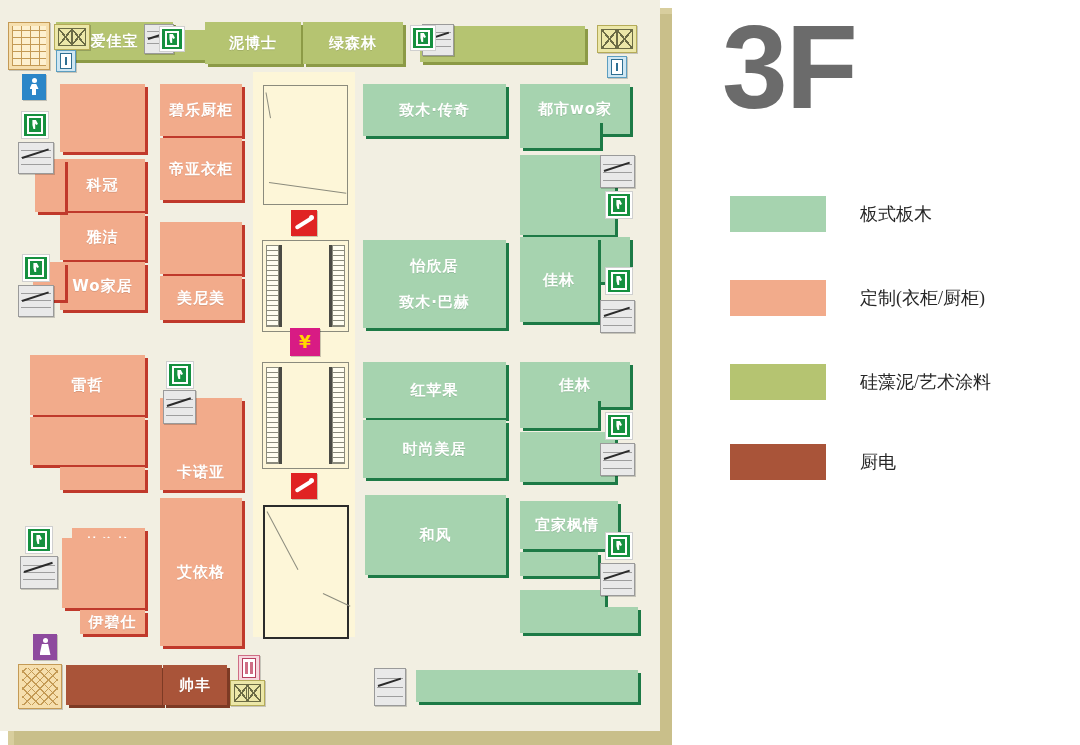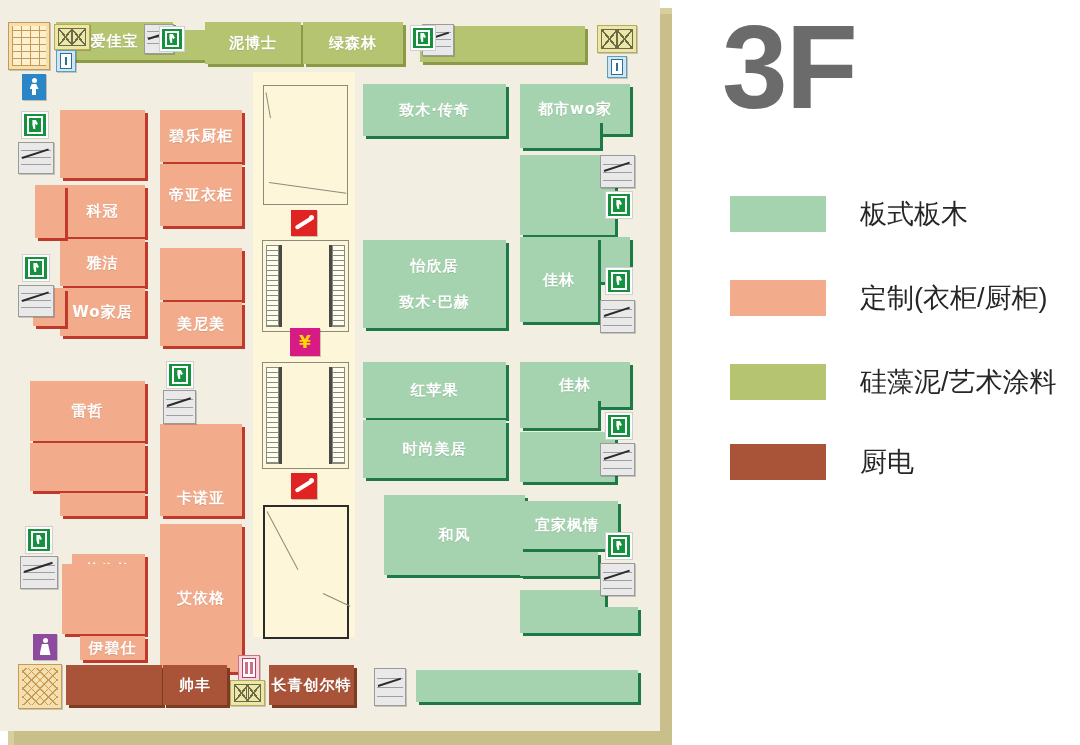--- a/index.html
+++ b/index.html
@@ -14,21 +14,21 @@
 
   
   .unit{position:absolute;box-sizing:border-box;}
   .unit .lbl{position:absolute;left:0;right:0;top:50%;transform:translateY(-50%);
     text-align:center;color:#ffffff;font-weight:bold;font-size:15px;letter-spacing:1px;
     text-shadow:0 1px 0 rgba(0,0,0,.10);line-height:1.1;}
 
   
   .green{background:#a6d3af;box-shadow:3px 3px 0 #1d7a46;}
   .green .lbl{color:#ffffff;}
-  .salmon{background:#f2ab8b;box-shadow:3px 3px 0 #c0392b;margin-top:26px;}
+  .salmon{background:#f2ab8b;box-shadow:3px 3px 0 #c0392b;}
   .salmon .lbl{color:#ffffff;}
   .olive{background:#b5c471;box-shadow:3px 3px 0 #8c9a46;}
   .olive .lbl{color:#ffffff;}
   .brown{background:#a95439;box-shadow:3px 3px 0 #7d3a24;}
   .brown .lbl{color:#ffffff;}
 
   
   .ico{position:absolute;box-sizing:border-box;}
   .ico-exit{background:#15903f;border:2px solid #ffffff;box-shadow:0 0 0 1px #cfcfcf;}
   .ico-exit .g1{position:absolute;left:3px;top:2px;right:3px;bottom:2px;border:2px solid #ffffff;}
@@ -83,21 +83,21 @@
   .void-shape .cut{position:absolute;background:#8b8b7d;height:1px;transform-origin:left center;}
   .atrium{position:absolute;background:#fdf6d8;}
 
   
   #panel{position:absolute;left:700px;top:0;width:380px;height:745px;background:#ffffff;}
   #floor-label{position:absolute;left:22px;top:8px;font-size:118px;font-weight:bold;color:#6b6b6b;
      line-height:1;letter-spacing:-2px;font-family:"Liberation Sans",sans-serif;}
   .legend-row{position:absolute;left:30px;height:36px;}
   .legend-sw{position:absolute;left:0;top:0;width:96px;height:36px;}
   .legend-tx{position:absolute;left:130px;top:50%;transform:translateY(-50%);white-space:nowrap;
-     font-size:27px;color:#262626;font-family:Liberation Sans, sans-serif;}
+     font-size:18px;color:#262626;font-family:Liberation Serif, serif;}
 </style>
 </head>
 <body>
 
 <div id="root">
 
   <div id="board">
     <div class="board-shadow"></div>
     <div class="board-shadow2"></div>
     <div class="board-face">
@@ -297,21 +297,21 @@
       </div>
       <div class="unit green" style="left:363px;top:276px;width:143px;height:52px;">
         <span class="lbl">致木·巴赫</span>
       </div>
       <div class="unit green" style="left:363px;top:362px;width:143px;height:56px;">
         <span class="lbl">红苹果</span>
       </div>
       <div class="unit green" style="left:363px;top:420px;width:143px;height:58px;">
         <span class="lbl">时尚美居</span>
       </div>
-      <div class="unit green" style="left:384px;top:495px;width:141px;height:80px;">
+      <div class="unit green" style="left:365px;top:495px;width:141px;height:80px;">
         <span class="lbl">和风</span>
       </div>
 
       <div class="unit green" style="left:520px;top:84px;width:110px;height:50px;">
         <span class="lbl">都市wo家</span>
       </div>
       <div class="unit green" style="left:520px;top:120px;width:80px;height:28px;"></div>
       <div class="unit green" style="left:520px;top:155px;width:95px;height:80px;">
         <span class="lbl"></span>
       </div>
@@ -384,23 +384,20 @@
       </div>
       <div class="unit brown" style="left:163px;top:665px;width:64px;height:40px;">
         <span class="lbl">帅丰</span>
       </div>
       <div class="ico ico-lift2" style="left:238px;top:655px;width:22px;height:26px;">
           <span class="c"></span>
         </div>
       <div class="ico ico-elev" style="left:230px;top:680px;width:35px;height:26px;">
         <span class="door" style="left:3px;width:13px;"></span>
           <span class="door" style="right:3px;width:13px;"></span>
-      </div>
-      <div class="unit brown" style="left:269px;top:665px;width:85px;height:40px;">
-        <span class="lbl">长青创尔特</span>
       </div>
       <div class="ico ico-stair" style="left:374px;top:668px;width:32px;height:38px;">
         <span class="ln" style="top:9px;"></span>
           <span class="ln" style="top:18px;"></span>
           <span class="ln" style="top:27px;"></span>
           <span class="diag"></span>
       </div>
       <div class="unit green" style="left:416px;top:670px;width:222px;height:32px;">
         <span class="lbl"></span>
       </div>

